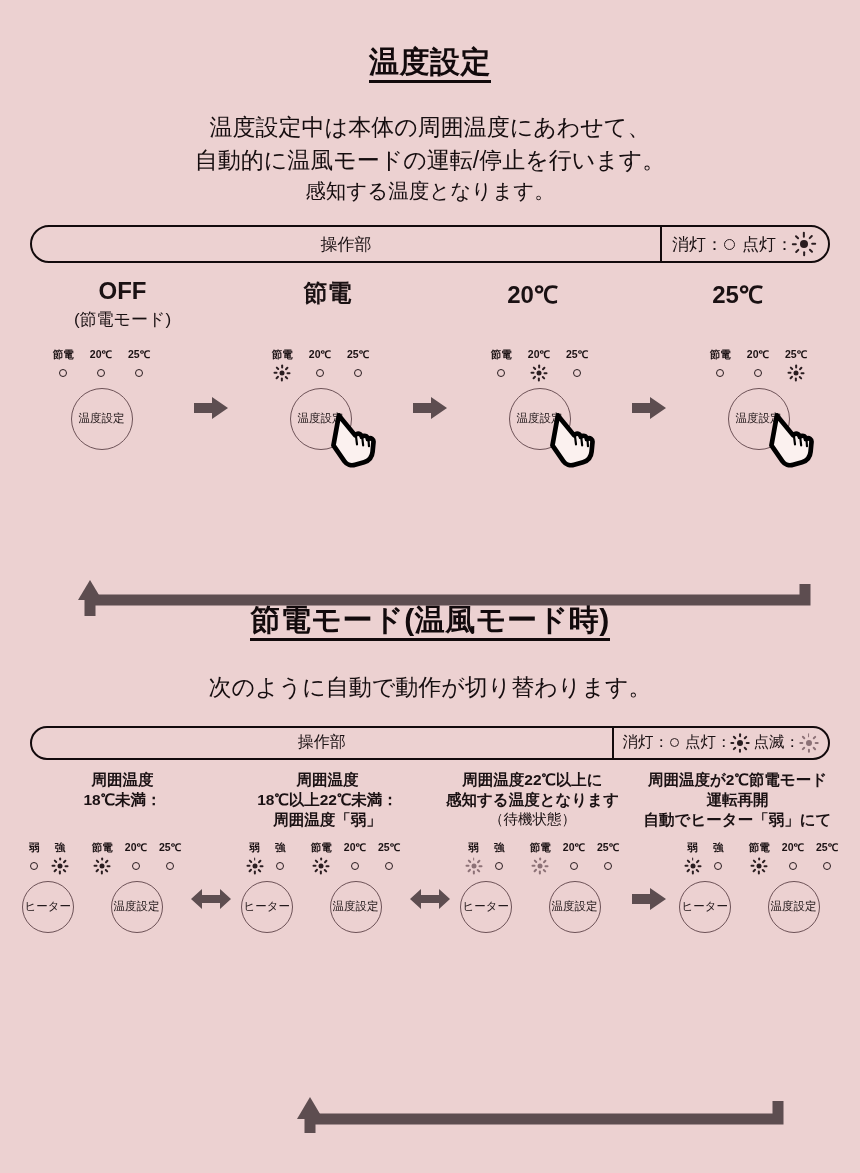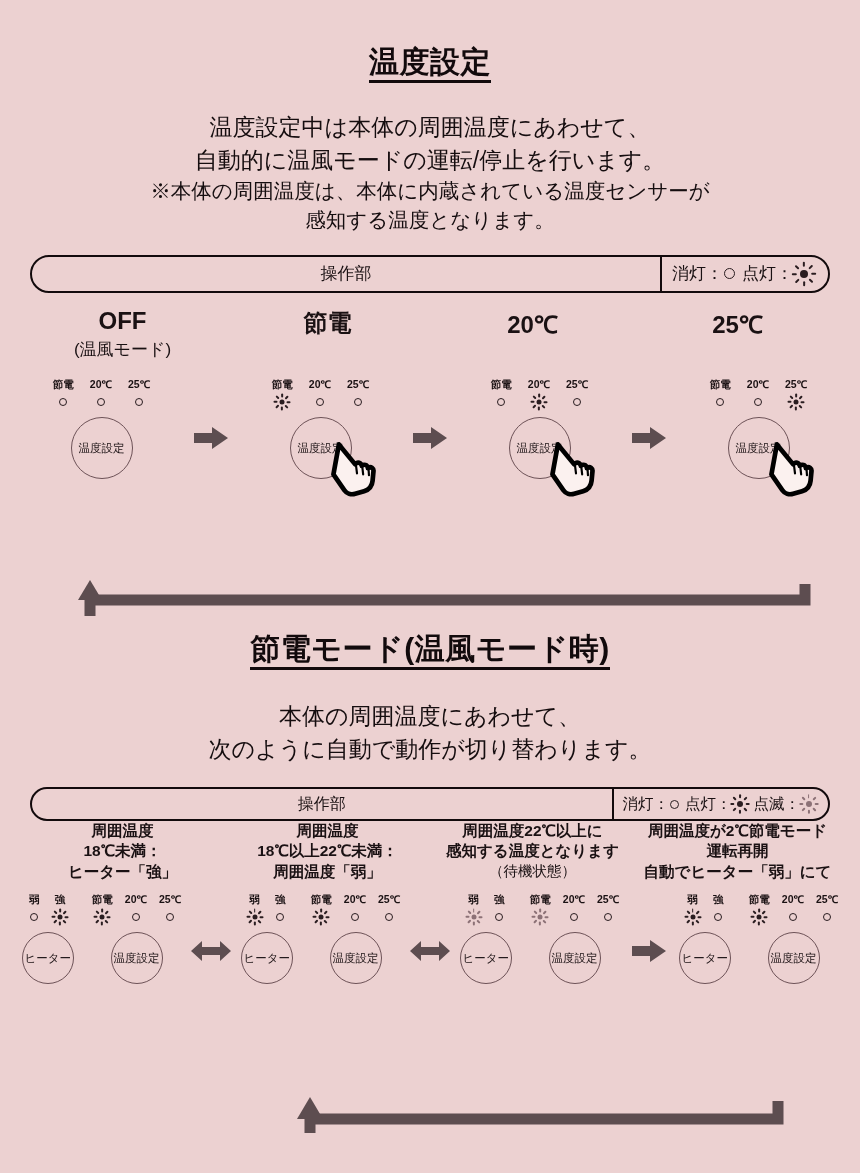--- a/index.html
+++ b/index.html
@@ -120,21 +120,21 @@
   }
   .col-head {
     flex: 1;
     text-align: center;
   }
   #mode-labels { margin-top: 14px; }
   #mode-labels .col-head { font-size: 24px; font-weight: bold; }
   #mode-labels .sub { font-size: 17px; font-weight: normal; display: block; margin-top: 3px; }
   #mode-labels .col-head.off-col { position: relative; }
 
-  #cond-labels { }
+  #cond-labels { margin-top: 10px; }
   #cond-labels .col-head {
     font-size: 15.5px;
     font-weight: bold;
     line-height: 1.3;
   }
   #cond-labels .col-head .weak { font-weight: normal; font-size: 14.5px; }
 
   
   .steps-row {
     position: relative;
@@ -217,21 +217,20 @@
   }
 </style>
 </head>
 <body>
 
 <h1 class="section-title" id="title-1"><span>温度設定</span></h1>
 
 <div class="desc" id="desc-1">
   <div>温度設定中は本体の周囲温度にあわせて、</div>
   <div>自動的に温風モードの運転/停止を行います。</div>
-  <div class="small">※本体の周囲温度は、本体に内蔵されている温度センサーが</div>
   <div class="small">感知する温度となります。</div>
 </div>
 
 <div style="margin-top:20px;">
   <div class="panel-bar">
     <div class="bar-main">操作部</div>
     <div class="bar-legend">
       <span class="legend-item">
         <span>消灯：</span>
         <span class="led led-lg led-off"></span>
@@ -250,21 +249,21 @@
             <i class="ray" style="transform: translate(-50%, -50%) rotate(315deg) translateY(-9.6px);"></i>
           </span>
       </span>
     </div>
   </div>
 </div>
 
 <div class="col-head-row" id="mode-labels">
   <div class="col-head off-col">
     <span>OFF</span>
-    <span class="sub">(温風モード)</span>
+    <span class="sub">(節電モード)</span>
   </div>
   <div class="col-head">
     <span>節電</span>
   </div>
   <div class="col-head">
     <span>20℃</span>
   </div>
   <div class="col-head">
     <span>25℃</span>
   </div>
@@ -435,21 +434,20 @@
     <path d="M 90 38 L 90 22 L 805 22 L 805 6" stroke="#5d4d50" stroke-width="11" fill="none"></path>
     <polygon points="90,2 78,22 102,22" fill="#5d4d50"></polygon>
   </svg>
 </div>
 
 <div style="margin-top:150px;">
   <h1 class="section-title" id="title-2"><span>節電モード(温風モード時)</span></h1>
 </div>
 
 <div class="desc" id="desc-2">
-  <div>本体の周囲温度にあわせて、</div>
   <div>次のように自動で動作が切り替わります。</div>
 </div>
 
 <div style="margin-top:22px;">
   <div class="panel-bar" style="height:34px;border-radius:17px;">
     <div class="bar-main" style="font-size:16px;">操作部</div>
     <div class="bar-legend" style="font-size:15.5px;gap:6px;padding:0 12px 0 9px;">
       <span class="legend-item">
         <span>消灯：</span>
         <span class="led led-sm led-off"></span>
@@ -483,21 +481,20 @@
           </span>
       </span>
     </div>
   </div>
 </div>
 
 <div class="col-head-row" id="cond-labels">
     <div class="col-head">
       <div>周囲温度</div>
       <div>18℃未満：</div>
-      <div>ヒーター「強」</div>
     </div>
     <div class="col-head">
       <div>周囲温度</div>
       <div>18℃以上22℃未満：</div>
       <div>周囲温度「弱」</div>
     </div>
     <div class="col-head">
       <div>周囲温度22℃以上に</div>
       <div>感知する温度となります</div>
       <div class="weak">（待機状態）</div>

